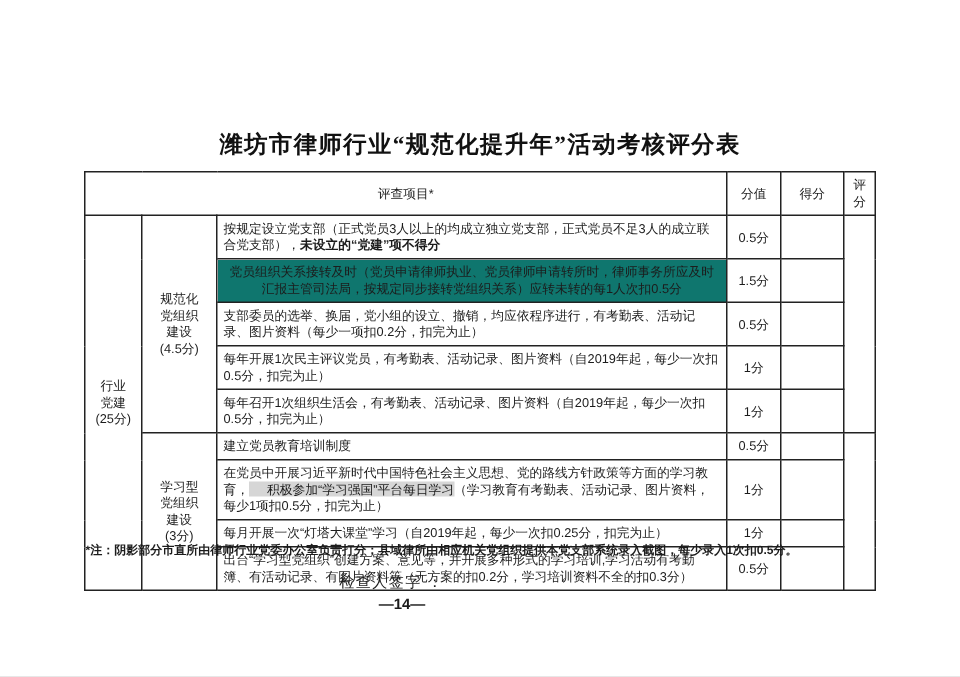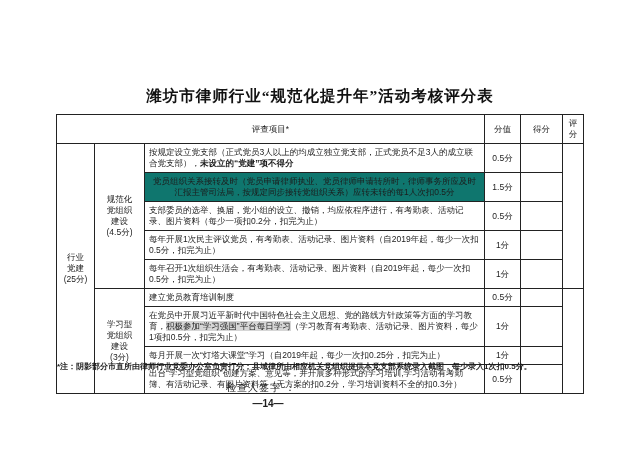--- a/index.html
+++ b/index.html
@@ -27,21 +27,21 @@
   th.num-head{text-align:center;font-size:9px;padding:2px 1px;margin-left:12px;}
   th.rating-head{text-align:center;font-size:9px;padding:2px 2px;word-break:break-all;}
   td.group-v{
     text-align:center;white-space:pre-line;font-size:9px;line-height:13px;
     padding:2px 1px;
   }
   td.item-cell{text-align:left;}
   td.value-cell{text-align:center;padding:2px 1px;margin-left:24px;}
   td.blank-cell{background:#fff;}
   .seg-bold{font-weight:bold;}
-  .seg-hl{background:#d6d6d6;}
+  .seg-hl{background:#d6d6d6;padding-left:12px;}
   tr.shaded-row td.item-cell{background:#0f766e;text-align:center;}
   .footnote{
     position:absolute;left:57px;top:362px;width:528px;
     font-size:8px;font-weight:bold;line-height:10px;color:#1c1c1c;
   }
   .signature{
     position:absolute;left:0;top:381px;width:522px;text-align:center;
     font-size:10px;color:#1c1c1c;letter-spacing:1px;
   }
   .page-number{

